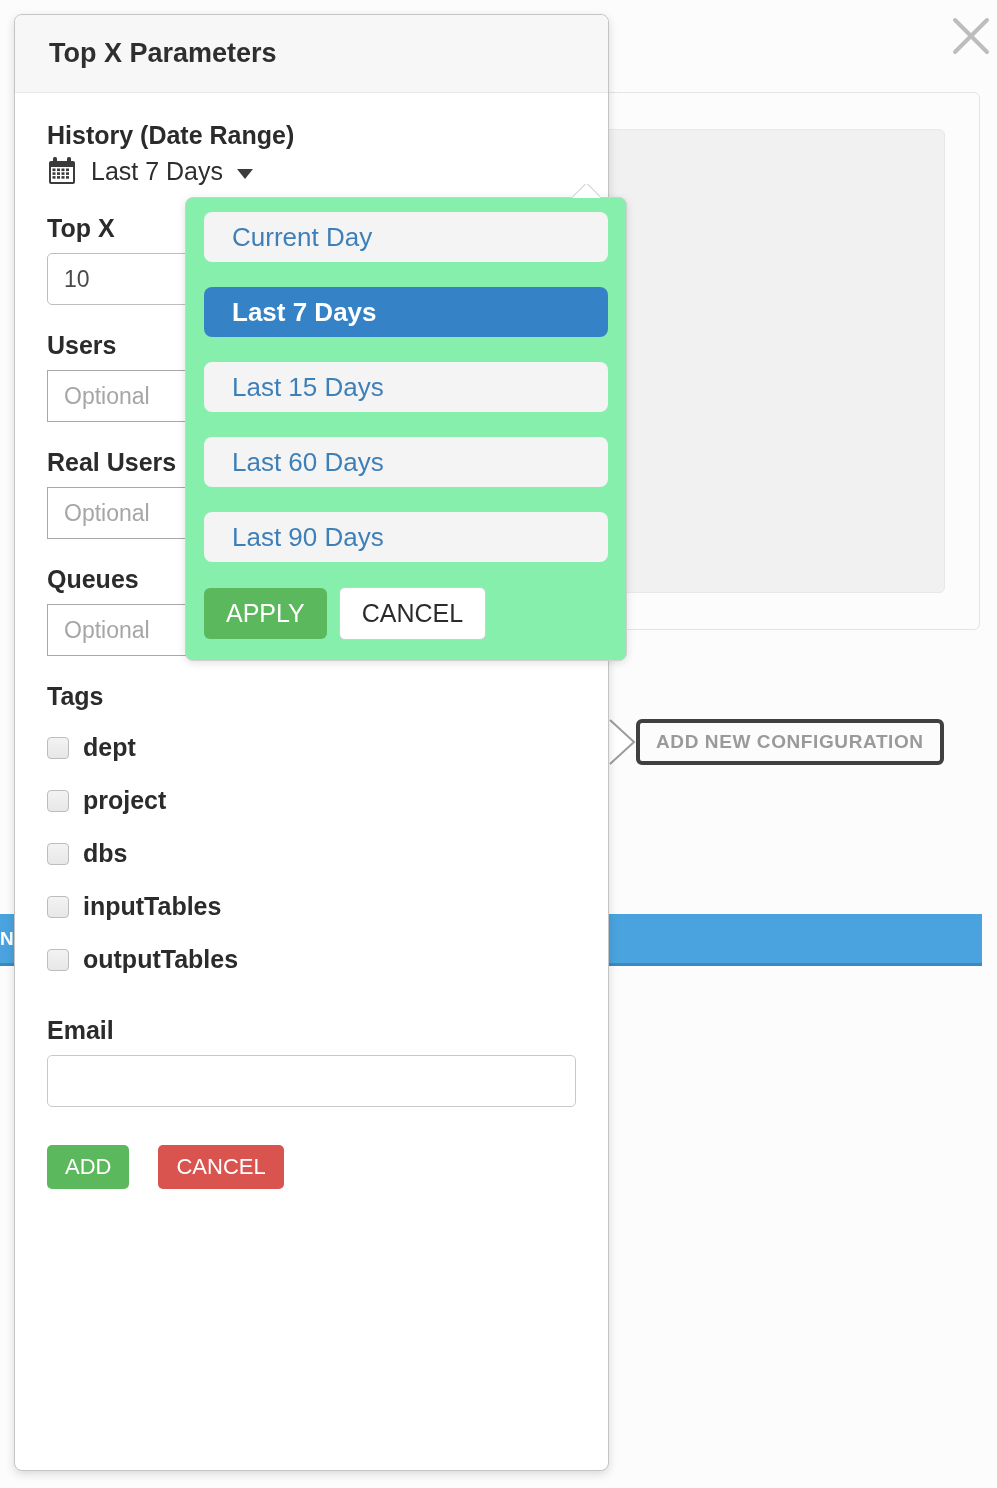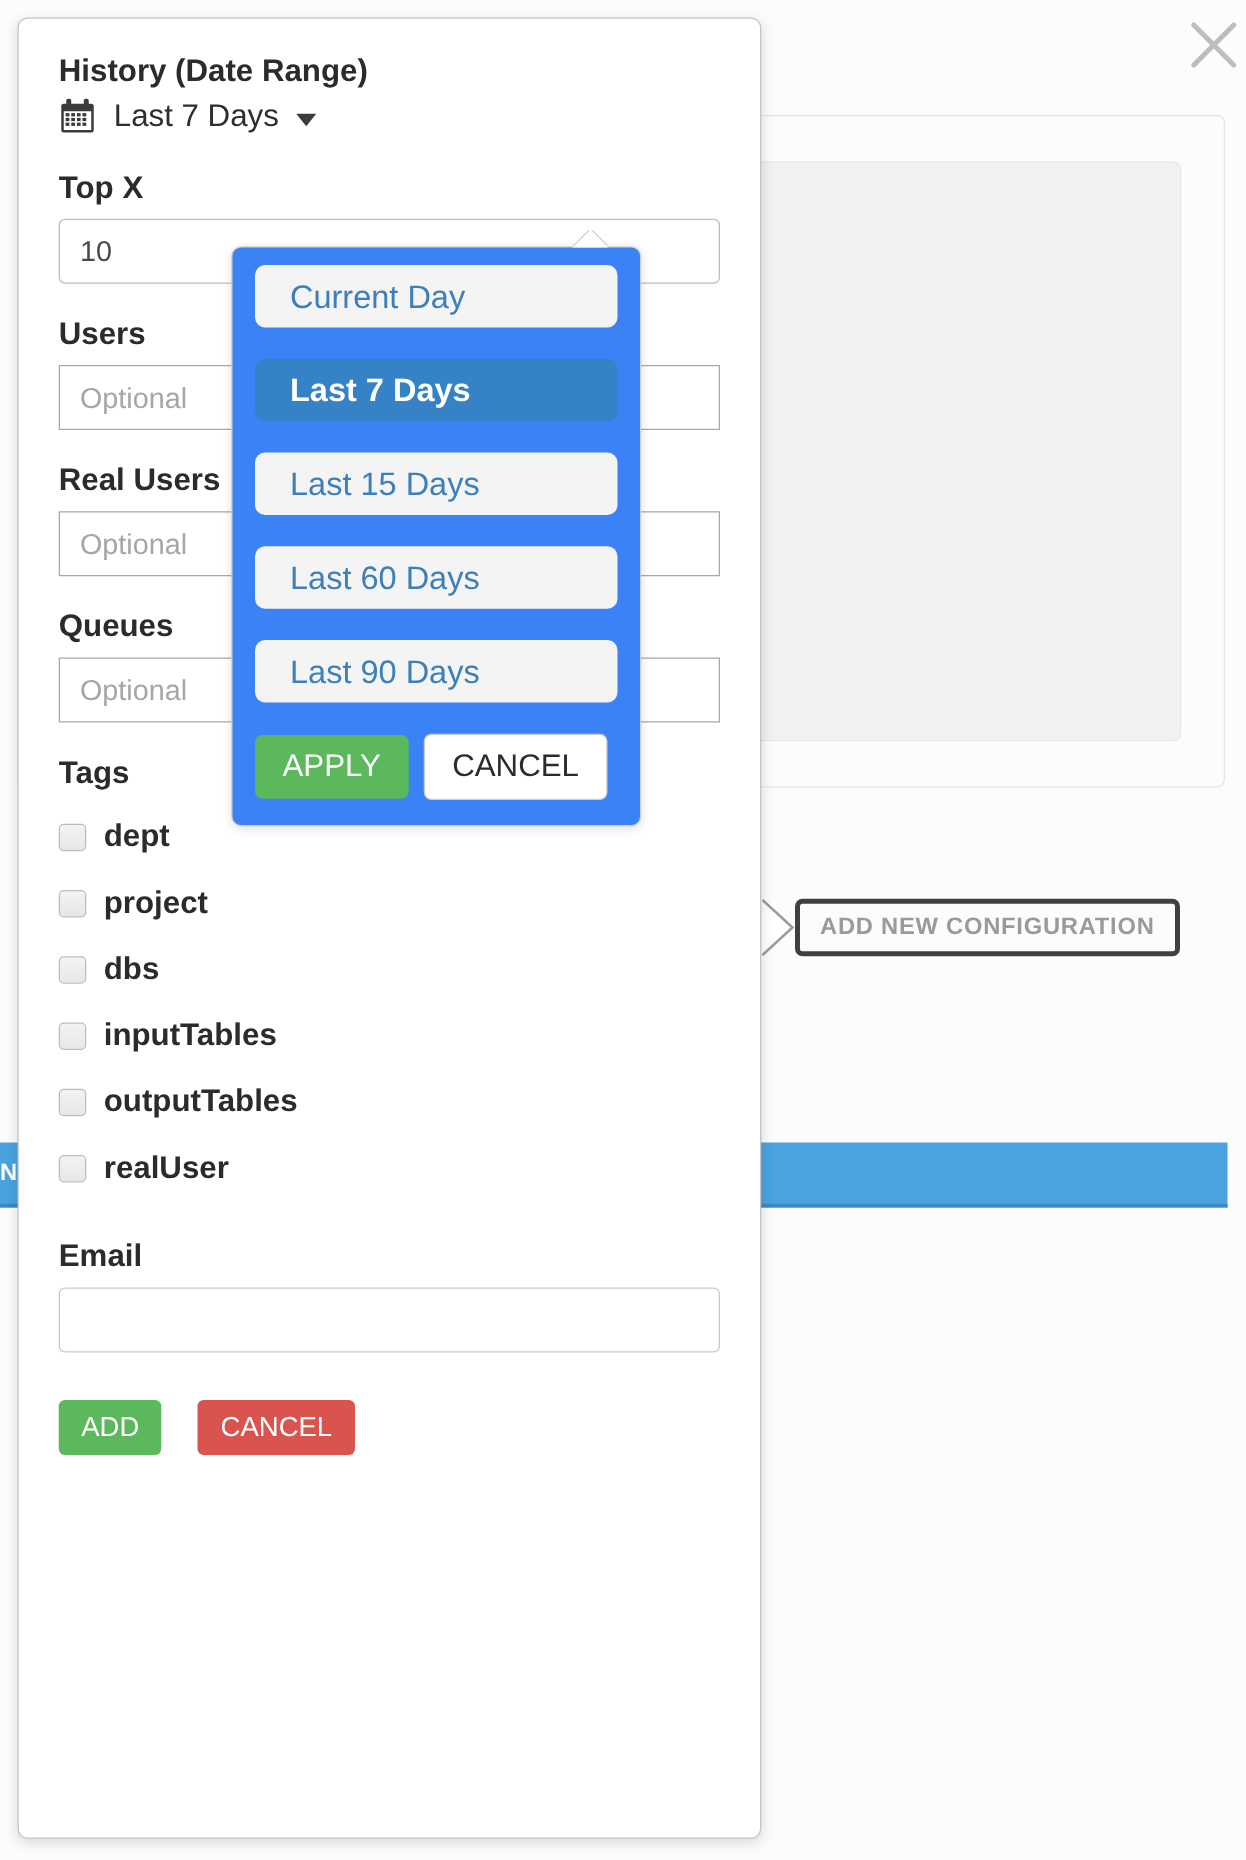--- a/index.html
+++ b/index.html
@@ -256,22 +256,22 @@
     line-height: 1.1;
   }
   .btn-add { background: #5cb85c; }
   .btn-cancel-red { background: #d9534f; }
 
   
   .popover {
     position: absolute;
     left: 170px;
     top: 182px;
-    width: 328px;
-    background: #3b82f6;
+    width: 442px;
+    background: #86efac;
     border: 1px solid #cfcfcf;
     border-radius: 8px;
     box-shadow: 0 2px 8px rgba(0,0,0,.12);
     padding: 14px 18px 20px 18px;
     z-index: 20;
   }
   .popover-arrow {
     position: absolute;
     top: -14px;
     right: 26px;
@@ -372,20 +372,23 @@
         </span>
       </div>
       <div class="th">
         <span>ACTIONS</span>
       </div>
     </div>
   </div>
 
   <div class="modal">
 
+    <div class="modal-header">
+      <div class="modal-title">Top X Parameters</div>
+    </div>
 
     <div class="modal-body">
 
       
       <div class="field-label tight">History (Date Range)</div>
       <div class="daterange-row">
         <span class="cal-icon">
           <svg width="30" height="30" viewBox="0 0 30 30" aria-hidden="true">
             <rect x="2" y="5" width="26" height="23" rx="2" fill="#3b3b3b"></rect>
             <rect x="6" y="1" width="4" height="7" rx="1.5" fill="#3b3b3b"></rect>
@@ -451,24 +454,20 @@
           <span class="tag-label">dbs</span>
         </div>
         <div class="tag-row">
           <span class="tag-box"></span>
           <span class="tag-label">inputTables</span>
         </div>
         <div class="tag-row">
           <span class="tag-box"></span>
           <span class="tag-label">outputTables</span>
         </div>
-        <div class="tag-row">
-          <span class="tag-box"></span>
-          <span class="tag-label">realUser</span>
-        </div>
       </div>
 
       
       <div class="field-label">Email</div>
       <input class="email-input" type="text" placeholder="" style="">
 
       
       <div class="footer-btns">
         <button class="btn btn-add">ADD</button>
         <button class="btn btn-cancel-red">CANCEL</button>

